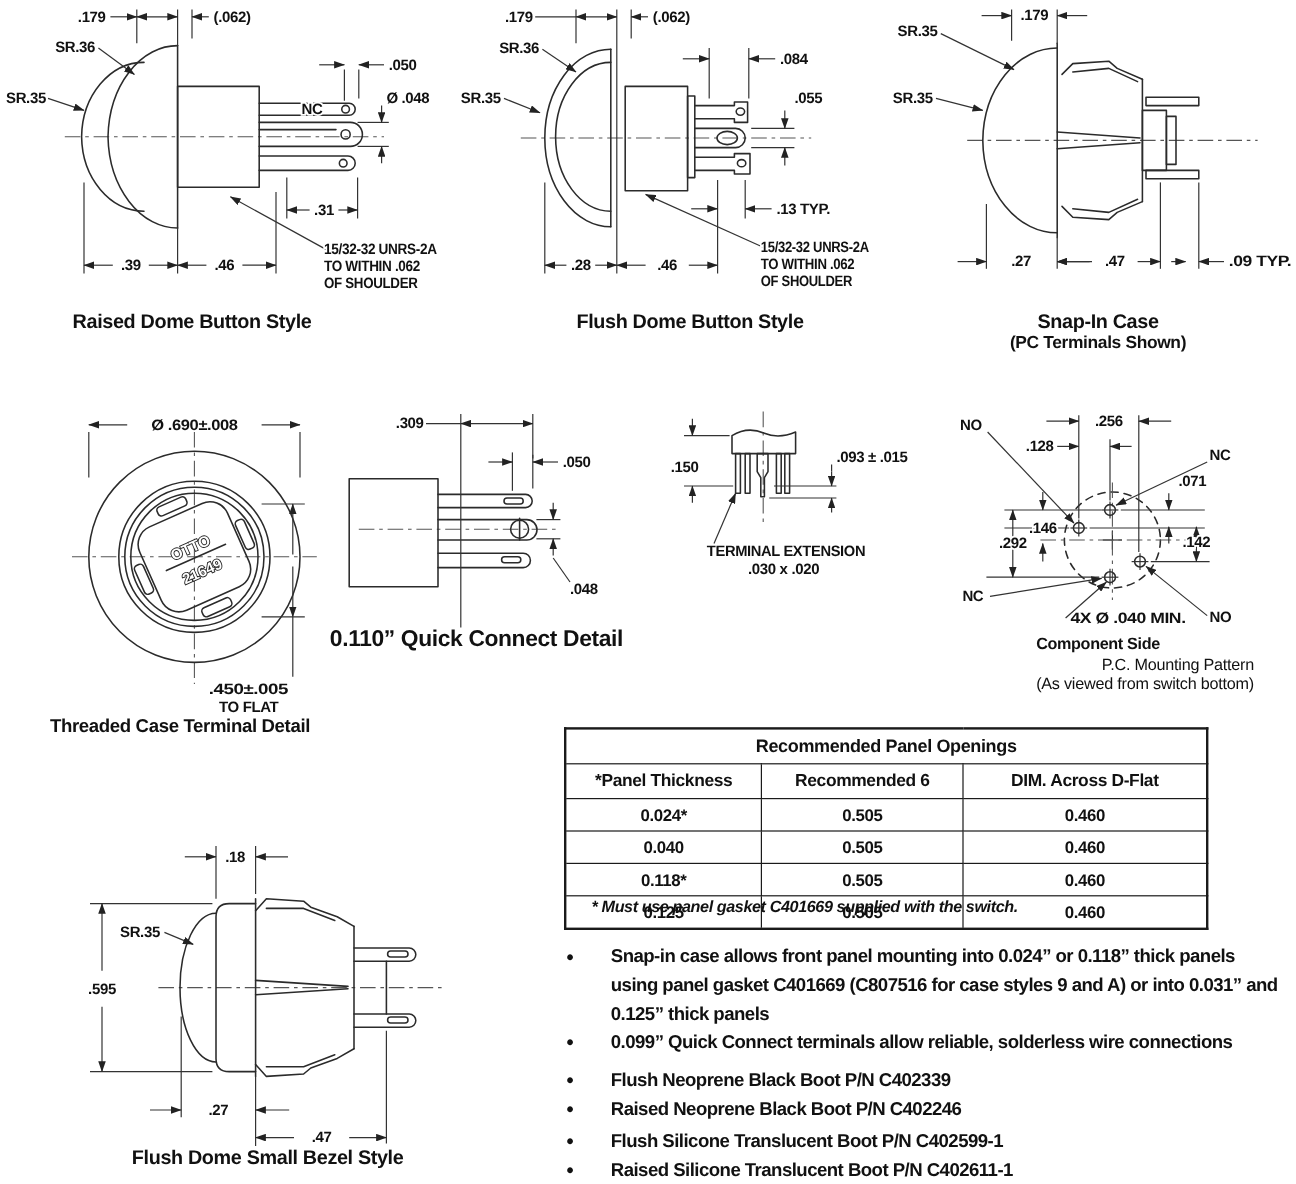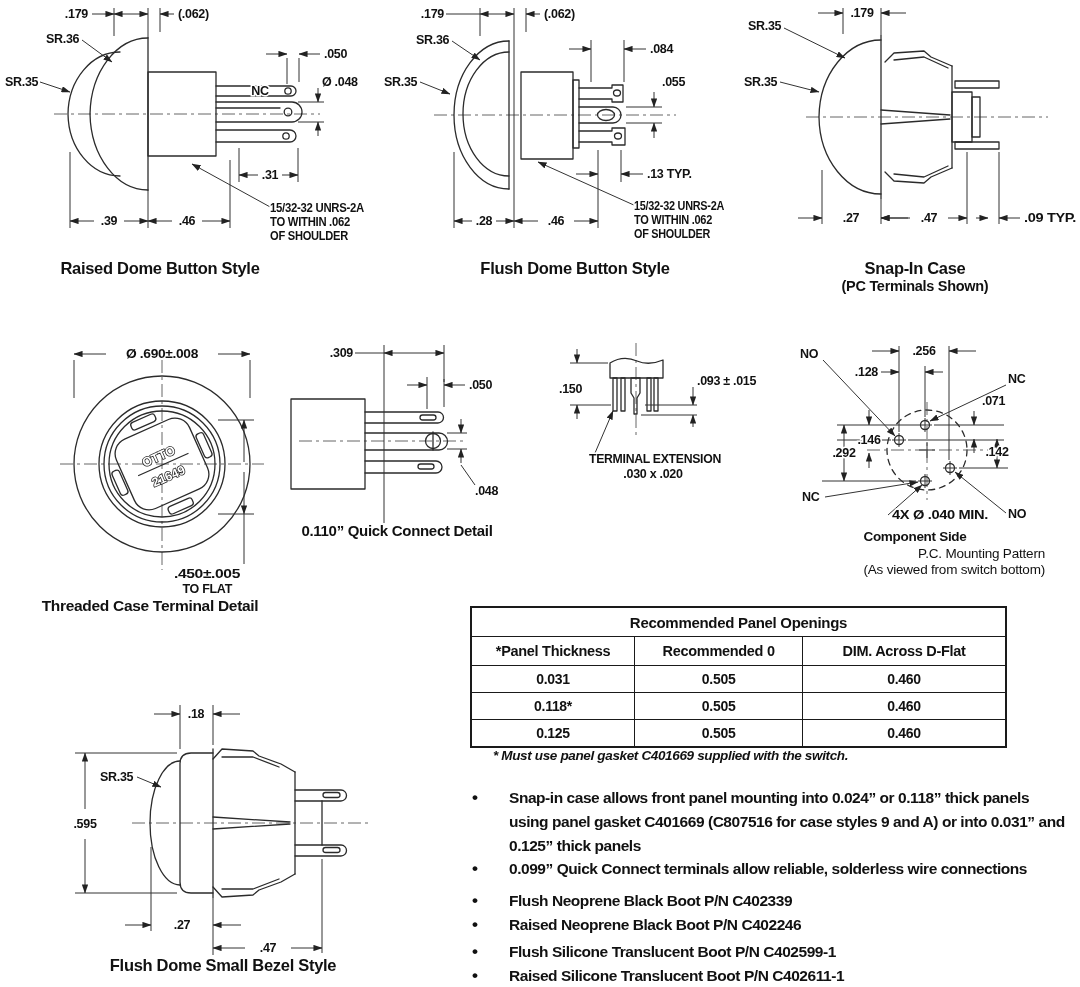--- a/index.html
+++ b/index.html
@@ -290,21 +290,21 @@
     <line class="d" x1="178" y1="48" x2="157" y2="48" marker-end="url(#a-qc)"></line>
     <text x="182" y="52">.050</text>
     <line class="d" x1="160" y1="96" x2="180" y2="96"></line>
     <line class="d" x1="160" y1="112" x2="180" y2="112"></line>
     <line class="d" x1="174" y1="82" x2="174" y2="96" marker-end="url(#a-qc)"></line>
     <line class="d" x1="174" y1="126" x2="174" y2="112" marker-end="url(#a-qc)"></line>
     <line class="d" x1="174" y1="128" x2="188" y2="148"></line>
     <text x="188" y="158">.048</text>
   </g>
 </svg>
-<div class="cap" style="left:272px;top:522px;width:250px;font-size:15px">0.110” Quick Connect Detail</div>
+<div class="cap" style="left:272px;top:522px;width:250px;font-size:19px">0.110” Quick Connect Detail</div>
 
 <svg style="left:545px;top:335px" width="235" height="150" viewBox="0 0 235 150">
   <defs>
     <marker id="a-te" viewBox="0 0 10 7" refX="9.5" refY="3.5" markerWidth="9" markerHeight="6.3" orient="auto-start-reverse">
         <path d="M0,0 L10,3.5 L0,7 Z" fill="#222"></path>
       </marker>
   </defs>
   <g>
     <line class="cl" x1="91" y1="8" x2="91" y2="100"></line>
     <path class="o" d="M65,43 L65,28 Q78,20 92,26 Q104,31 118,25 L118,43 Z"></path>
@@ -401,25 +401,30 @@
 <div class="capn" style="left:785px;top:546px;width:260px;font-size:13.5px">P.C. Mounting Pattern</div>
 <div class="capn" style="left:785px;top:562px;width:260px;font-size:13.5px">(As viewed from switch bottom)</div>
 
 <table class="ptable">
   <tbody>
       <tr>
         <td class="title" colspan="3">Recommended Panel Openings</td>
       </tr>
   <tr>
     <th style="width:163px">*Panel Thickness</th>
-    <th style="width:165px">Recommended 0</th>
+    <th style="width:165px">Recommended 6</th>
     <th style="width:209px">DIM. Across D-Flat</th>
   </tr>
   <tr>
-    <td>0.031</td>
+    <td>0.024*</td>
+    <td>0.505</td>
+    <td>0.460</td>
+  </tr>
+  <tr>
+    <td>0.040</td>
     <td>0.505</td>
     <td>0.460</td>
   </tr>
   <tr>
     <td>0.118*</td>
     <td>0.505</td>
     <td>0.460</td>
   </tr>
   <tr>
     <td>0.125</td>

